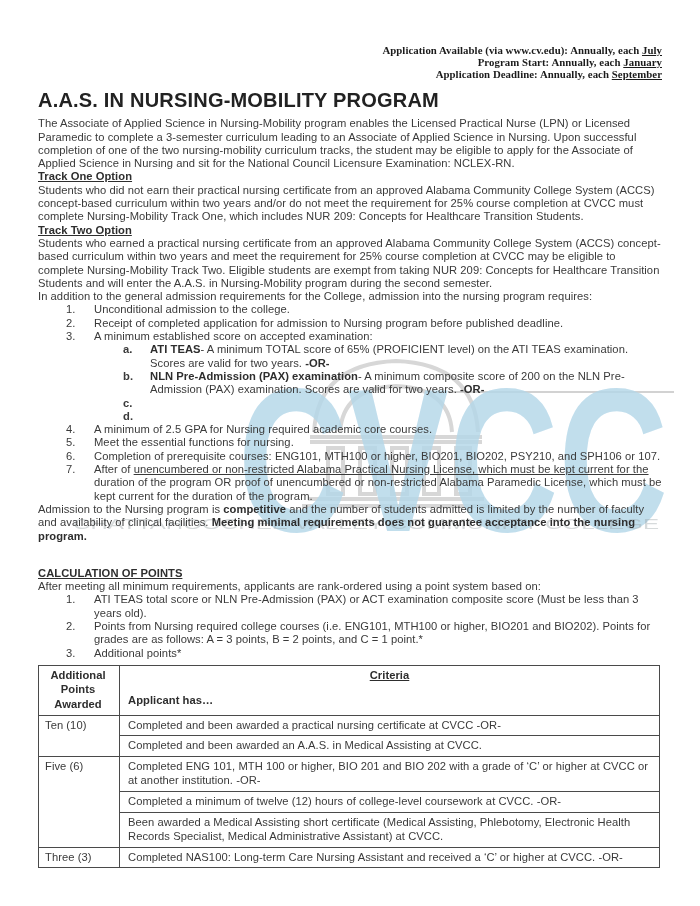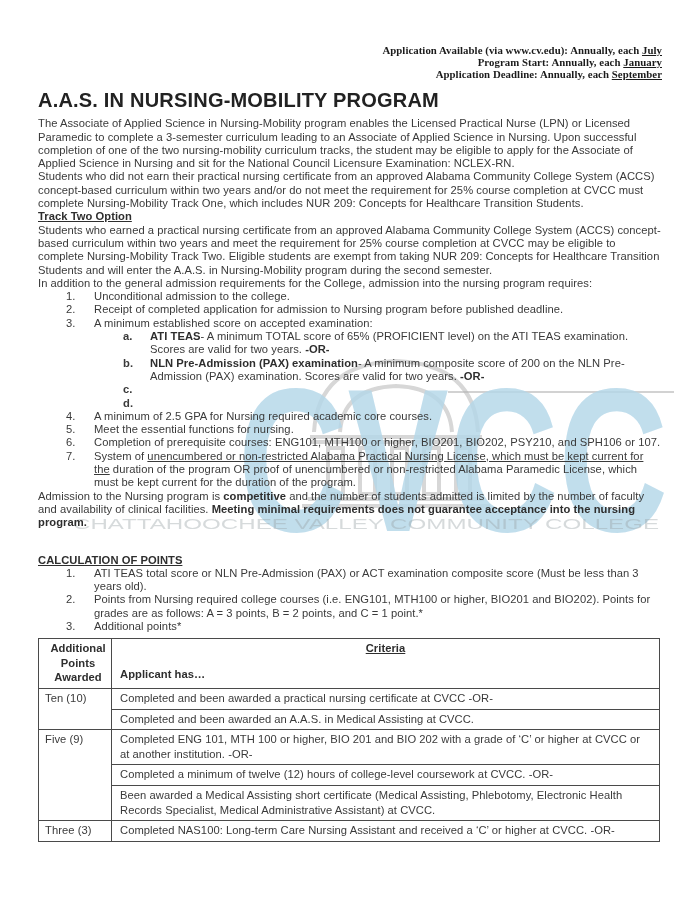--- a/index.html
+++ b/index.html
@@ -22,21 +22,21 @@
   
   .li{display:flex;padding-left:28px;}
   .li .m{flex:none;width:28px;}
   .li .t{flex:1;}
   .li2{display:flex;padding-left:85px;}
   .li2 .m{flex:none;width:27px;font-weight:bold;}
   .li2 .t{flex:1;}
   
   table{border-collapse:collapse;width:622px;margin-top:5px;table-layout:fixed;}
   td{border:1px solid #4a4a4a;vertical-align:top;font-size:11.2px;line-height:14.6px;padding:2px 8px 3px 8px;}
-  td.c1{width:66px;padding-left:6px;padding-right:0;}
+  td.c1{width:66px;padding-left:6px;padding-right:8px;}
   .th{font-weight:bold;text-align:center;color:#2e2e2e;}
   .th2{padding:0;}
   .th2 .wrap{display:flex;flex-direction:column;justify-content:space-between;min-height:44px;}
   .crit-title{font-weight:bold;text-align:center;color:#2e2e2e;padding-top:2px;text-decoration:underline;}
   .crit-sub{font-weight:bold;text-align:left;color:#2e2e2e;padding:0 8px 2px 8px;}
 </style>
 </head>
 <body>
 
 <div class="page">
@@ -67,20 +67,21 @@
     <div class="toph">
       <div><span>Application Available (via www.cv.edu):  Annually, each </span><span class="u">July</span></div>
       <div><span>Program Start:  Annually, each </span><span class="u">January</span></div>
       <div><span>Application Deadline:  Annually, each </span><span class="u">September</span></div>
     </div>
 
     <div class="title">A.A.S. IN NURSING-MOBILITY PROGRAM</div>
 
     <p>The Associate of Applied Science in Nursing-Mobility program enables the Licensed Practical Nurse (LPN) or Licensed Paramedic to complete a 3-semester curriculum leading to an Associate of Applied Science in Nursing. Upon successful completion of one of the two nursing-mobility curriculum tracks, the student may be eligible to apply for the Associate of Applied Science in Nursing and sit for the National Council Licensure Examination: NCLEX-RN.</p>
 
+    <div class="h-ul">Track One Option</div>
     <p>Students who did not earn their practical nursing certificate from an approved Alabama Community College System (ACCS) concept-based curriculum within two years and/or do not meet the requirement for 25% course completion at CVCC must complete Nursing-Mobility Track One, which includes NUR 209: Concepts for Healthcare Transition Students.</p>
 
     <div class="h-ul">Track Two Option</div>
     <p>Students who earned a practical nursing certificate from an approved Alabama Community College System (ACCS) concept-based curriculum within two years and meet the requirement for 25% course completion at CVCC may be eligible to complete Nursing-Mobility Track Two. Eligible students are exempt from taking NUR 209: Concepts for Healthcare Transition Students and will enter the A.A.S. in Nursing-Mobility program during the second semester.</p>
 
     <p>In addition to the general admission requirements for the College, admission into the nursing program requires:</p>
 
     <div class="li">
         <span class="m">1.</span>
         <span class="t">Unconditional admission to the college.</span>
@@ -116,26 +117,27 @@
     <div class="li">
         <span class="m">5.</span>
         <span class="t">Meet the essential functions for nursing.</span>
       </div>
     <div class="li">
         <span class="m">6.</span>
         <span class="t">Completion of prerequisite courses: ENG101, MTH100 or higher, BIO201, BIO202, PSY210, and SPH106 or 107.</span>
       </div>
     <div class="li">
         <span class="m">7.</span>
-        <span class="t"><span>System of </span><span class="u">unencumbered or non-restricted Alabama Practical Nursing License, which must be kept current for the</span><span> duration of the program OR proof of unencumbered or non-restricted Alabama Paramedic License, which must be kept current for the duration of the program.</span></span>
+        <span class="t"><span>After of </span><span class="u">unencumbered or non-restricted Alabama Practical Nursing License, which must be kept current for the</span><span> duration of the program OR proof of unencumbered or non-restricted Alabama Paramedic License, which must be kept current for the duration of the program.</span></span>
       </div>
 
     <p><span>Admission to the Nursing program is </span><b>competitive</b><span> and the number of students admitted is limited by the number of faculty and availability of clinical facilities.  </span><b>Meeting minimal requirements does not guarantee acceptance into the nursing program.</b></p>
 
     <div class="h-ul sec-gap2">CALCULATION OF POINTS</div>
+    <p>After meeting all minimum requirements, applicants are rank-ordered using a point system based on:</p>
     <div class="li">
         <span class="m">1.</span>
         <span class="t">ATI TEAS total score or NLN Pre-Admission (PAX) or ACT examination composite score (Must be less than 3 years old).</span>
       </div>
     <div class="li">
         <span class="m">2.</span>
         <span class="t">Points from Nursing required college courses (i.e. ENG101, MTH100 or higher, BIO201 and BIO202).  Points for grades are as follows:  A = 3 points, B = 2 points, and C = 1 point.*</span>
       </div>
     <div class="li">
         <span class="m">3.</span>
@@ -154,21 +156,21 @@
         </td>
       </tr>
       <tr>
         <td class="c1" rowspan="2">Ten (10)</td>
         <td>Completed and been awarded a practical nursing certificate at CVCC -OR-</td>
       </tr>
       <tr>
         <td>Completed and been awarded an A.A.S. in Medical Assisting at CVCC.</td>
       </tr>
       <tr>
-        <td class="c1" rowspan="3">Five (9)</td>
+        <td class="c1" rowspan="3">Five (6)</td>
         <td>Completed ENG 101, MTH 100 or higher, BIO 201 and BIO 202 with a grade of ‘C’ or higher at CVCC or at another institution. -OR-</td>
       </tr>
       <tr>
         <td>Completed a minimum of twelve (12) hours of college-level coursework at CVCC. -OR-</td>
       </tr>
       <tr>
         <td>Been awarded a Medical Assisting short certificate (Medical Assisting, Phlebotomy, Electronic Health Records Specialist, Medical Administrative Assistant) at CVCC.</td>
       </tr>
       <tr>
         <td class="c1" rowspan="2">Three (3)</td>

